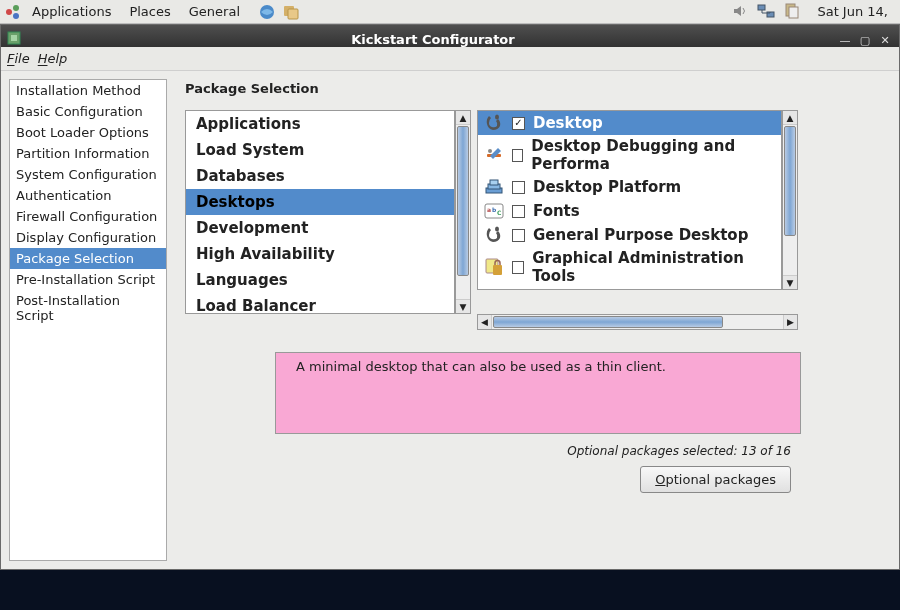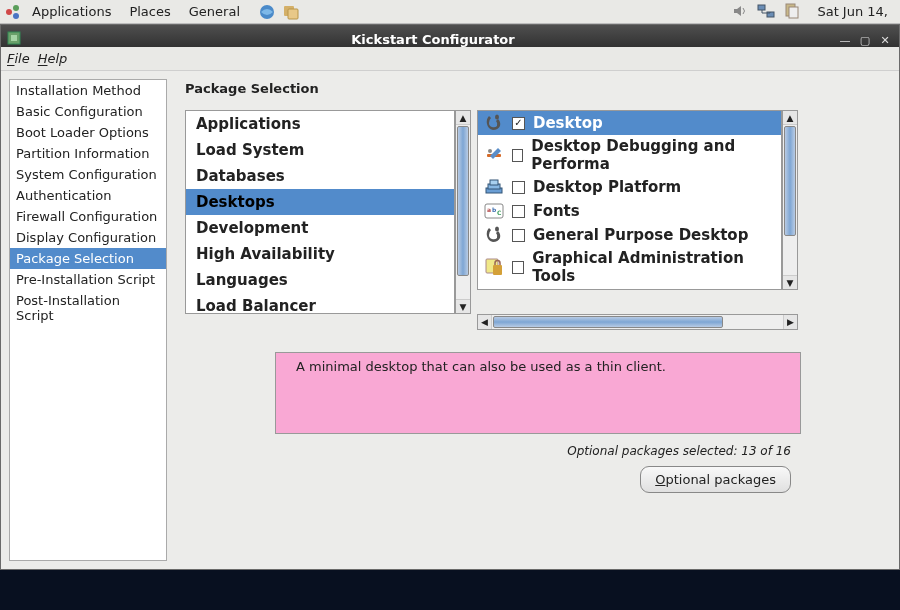--- a/index.html
+++ b/index.html
@@ -42,21 +42,21 @@
 .chk { width:13px; height:13px; border:1px solid #555; background:#fff; display:flex; align-items:center; justify-content:center; font-size:10px; }
 .chk.checked::after { content:"✓"; color:#222; font-weight:bold; line-height:1; }
 .pkg-item.selected .chk { background:#fff; }
 .hscroll { position:absolute; left:0; bottom:-16px; height:16px; width:321px; border:1px solid #999; background:#eee; display:flex; align-items:center; }
 .hscroll .arrow { width:14px; height:100%; display:flex; align-items:center; justify-content:center; font-size:9px; background:#e6e6e6; border-right:1px solid #ccc; }
 .hscroll .arrow.right { border-left:1px solid #ccc; border-right:none; margin-left:auto; }
 .hscroll .thumb { position:absolute; top:1px; bottom:1px; left:15px; width:230px; border:1px solid #888; background:linear-gradient(#b8cbe4,#7ea6d4,#b8cbe4); border-radius:2px; }
 .desc-box { margin:38px auto 0; width:526px; height:82px; border:1px solid #999; background:#f9a8d4; padding:6px 20px; font-size:13px; }
 .opt-line { text-align:right; margin-top:10px; font-size:12px; font-style:italic; padding-right:100px; }
 .opt-btn-row { text-align:right; margin-top:8px; padding-right:100px; }
-.btn { display:inline-block; border:1px solid #888; background:linear-gradient(#f8f8f8,#e0e0e0); padding:5px 14px; border-radius:9px; font-size:13px; cursor:default; }
+.btn { display:inline-block; border:1px solid #888; background:linear-gradient(#f8f8f8,#e0e0e0); padding:5px 14px; border-radius:3px; font-size:13px; cursor:default; }
 .btn .mn { text-decoration:underline; }
 </style>
 </head>
 <body>
 
 <div class="panel">
   <div class="panel-left">
     <span class="sys-icon">
       <svg width="18" height="18">
           <circle cx="5" cy="9" r="3" fill="#d04848"></circle>

